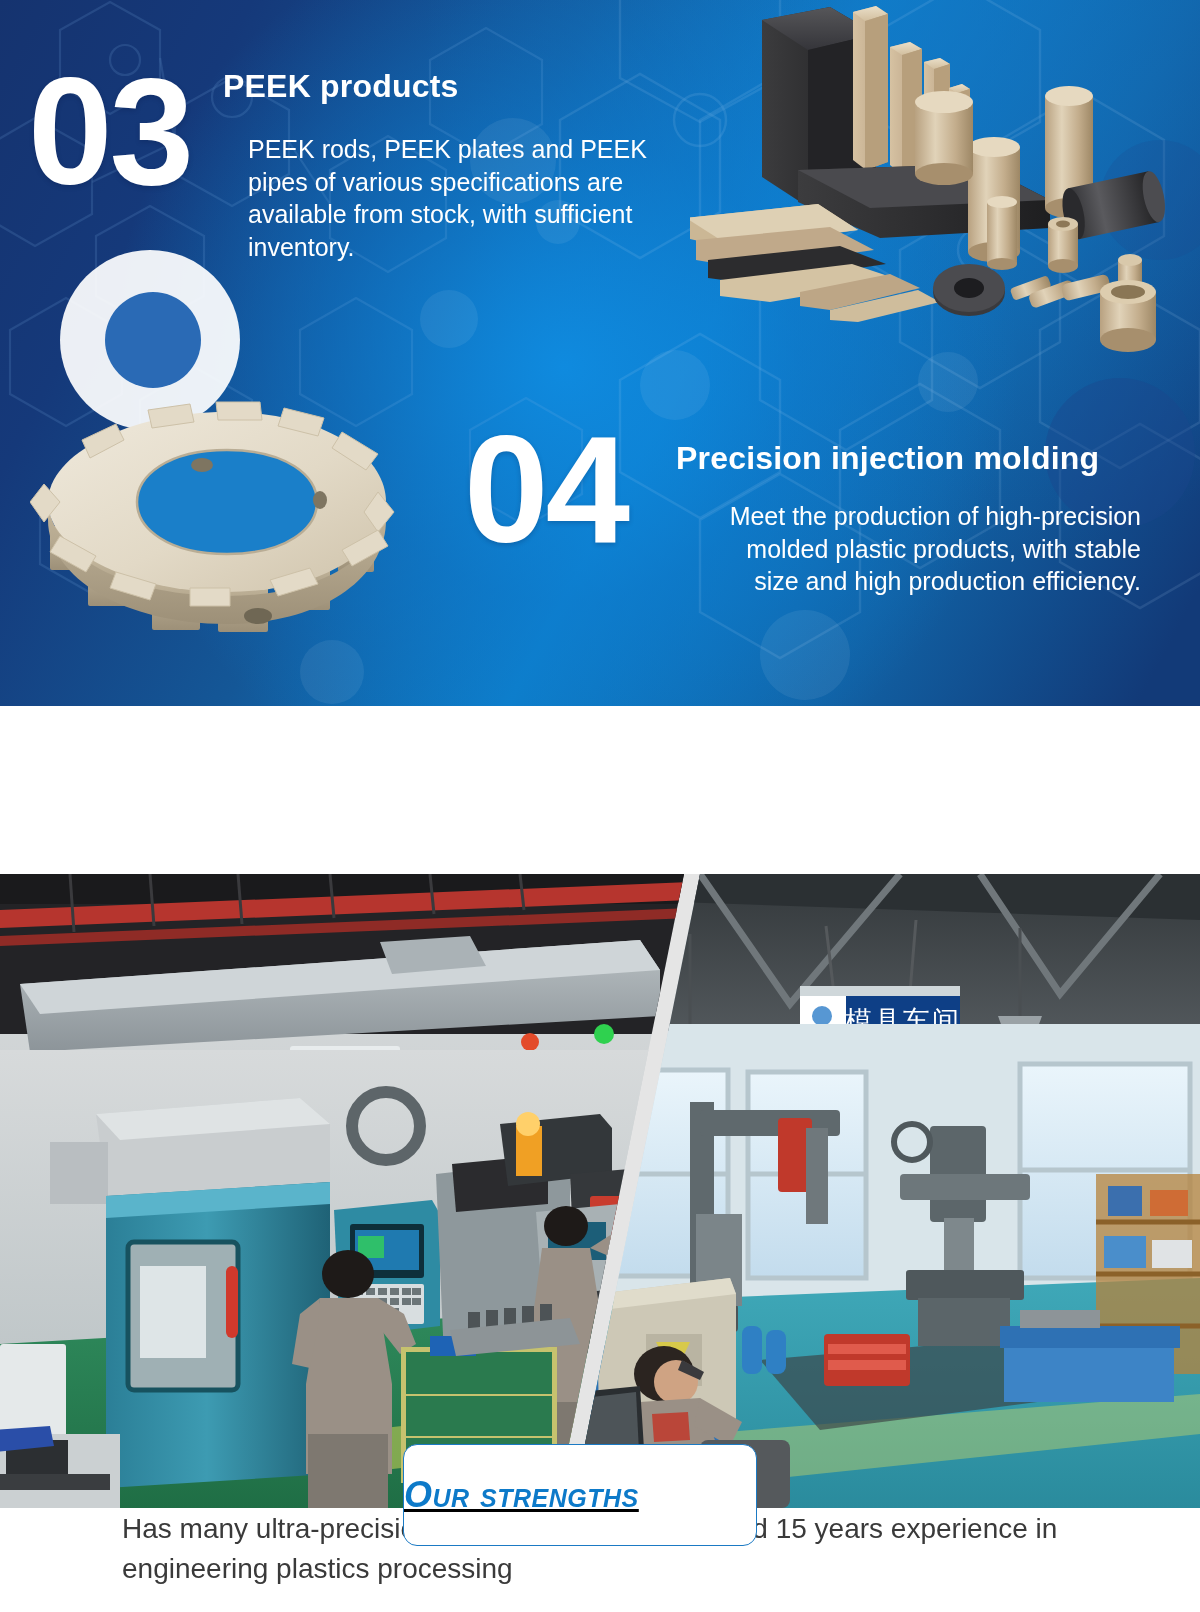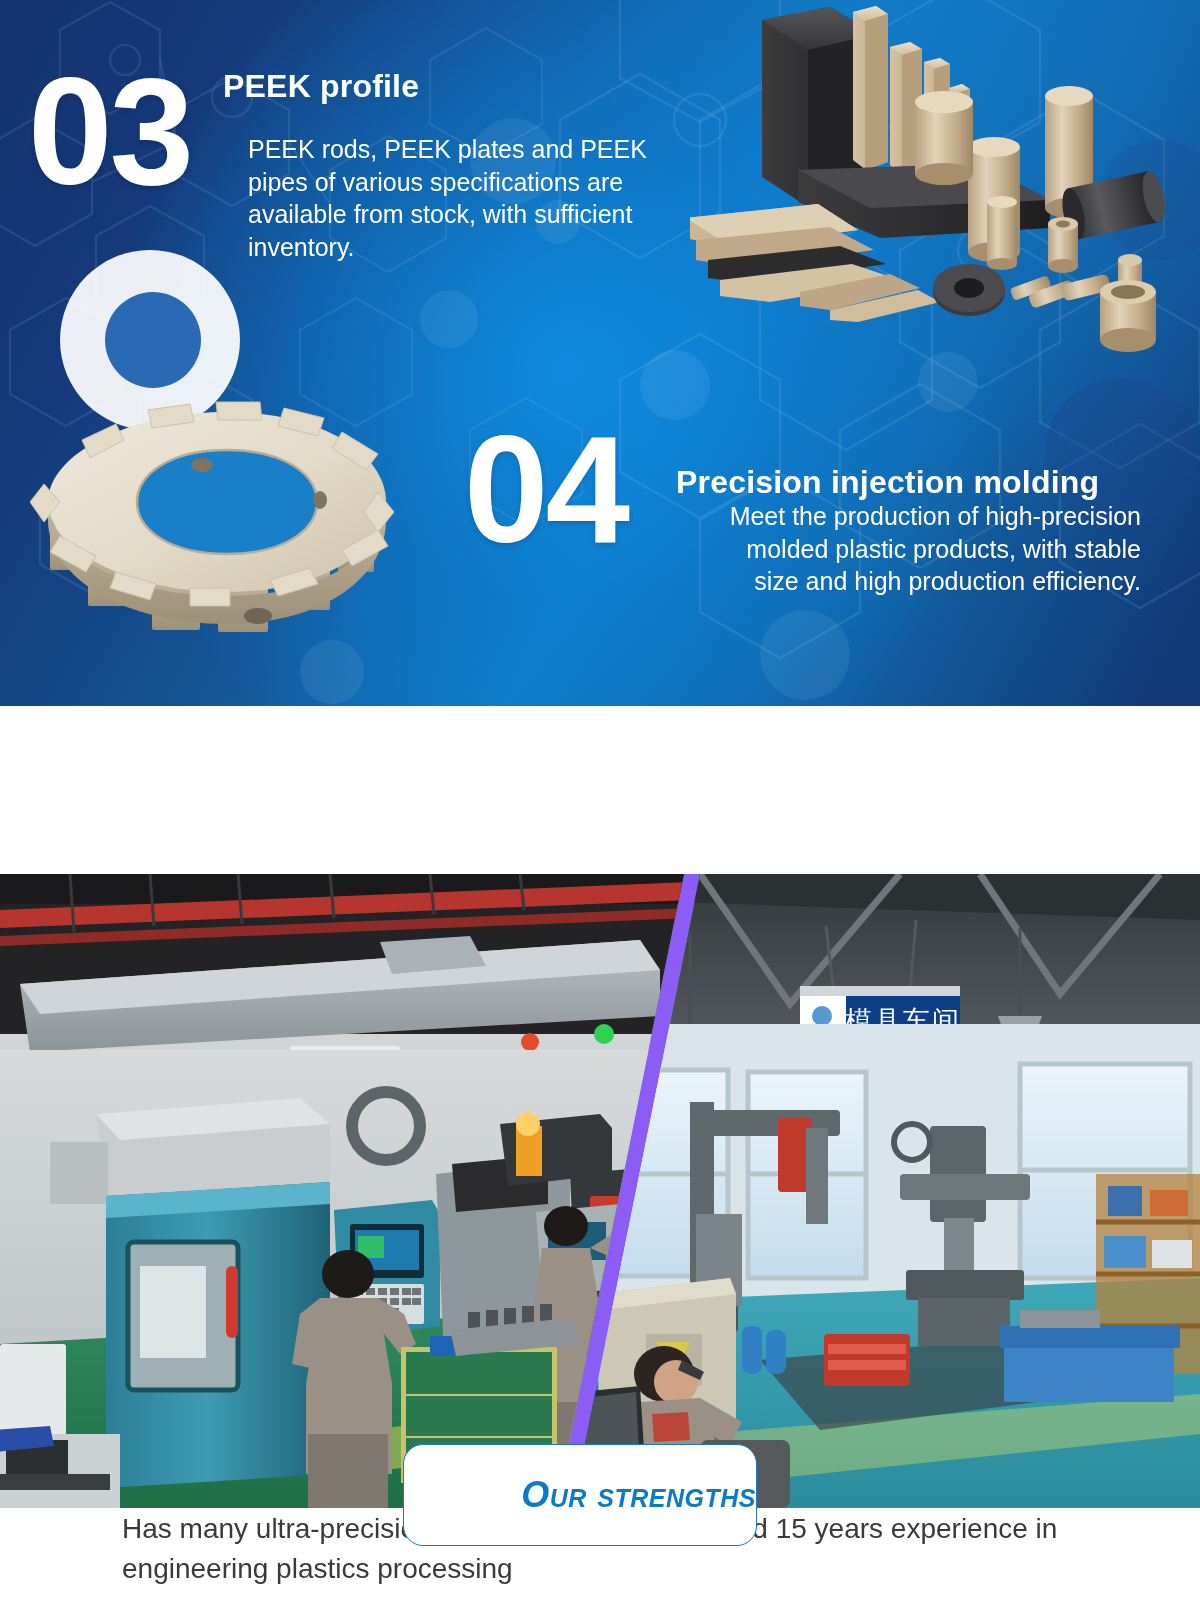--- a/index.html
+++ b/index.html
@@ -26,27 +26,27 @@
 
   
   .stockpile{position:absolute;left:690px;top:-8px;width:510px;height:350px;}
   
   .gear{position:absolute;left:30px;top:380px;width:400px;height:280px;}
 
   
   .strip{position:absolute;left:0;top:706px;width:1200px;height:168px;background:#fff;}
   .arrowline{position:absolute;left:108px;top:775px;width:932px;height:36px;}
   .ourbox{position:absolute;left:403px;top:738px;width:352px;height:100px;
-          background:#fff;border:1.6px solid #1b7ac4;border-radius:20px;
-          display:flex;align-items:center;justify-content:flex-end;z-index:4;}
+          background:#fff;border:1.6px solid #1b7ac4;border-radius:14px;
+          display:flex;align-items:center;justify-content:flex-start;z-index:4;text-decoration:underline;}
   .ourtxt{color:#0d7ac9;font-weight:bold;font-style:italic;font-size:36px;
           font-variant:small-caps;letter-spacing:.5px;white-space:nowrap;}
 
   
-  .photoband{position:absolute;left:0;top:874px;width:1200px;height:634px;overflow:hidden;background:#8b5cf6;}
+  .photoband{position:absolute;left:0;top:874px;width:1200px;height:634px;overflow:hidden;background:#e5e5e5;}
   .ph{position:absolute;top:0;height:634px;overflow:hidden;}
   .phL{left:0;width:690px;clip-path:polygon(0 0,684px 0,556px 634px,0 634px);}
   .phR{left:0;width:1200px;clip-path:polygon(700px 0,1200px 0,1200px 634px,572px 634px);}
   .photoInner{position:absolute;inset:0;}
 
   
   .caption{position:absolute;left:0;top:1508px;width:1200px;height:104px;background:#fff;}
   .captxt{position:absolute;left:122px;top:1px;width:1000px;color:#3a3a3a;
           font-size:28px;line-height:1.42;}
 </style>
@@ -233,21 +233,21 @@
       <g>
         <rect x="410" y="300" width="56" height="48" fill="url(#cylF)"></rect>
         <ellipse cx="438" cy="300" rx="28" ry="12" fill="#ddcdaf"></ellipse>
         <ellipse cx="438" cy="300" rx="17" ry="7" fill="#8a7655"></ellipse>
         <ellipse cx="438" cy="348" rx="28" ry="12" fill="#a78f6d"></ellipse>
       </g>
     </svg>
   </div>
 
   <div class="bignum" style="left:28px;top:66px;text-align:center;">03</div>
-  <div class="h-title" style="left:223px;top:68px;">PEEK profile</div>
+  <div class="h-title" style="left:223px;top:68px;">PEEK products</div>
   <div class="h-body" style="left:223px;top:133px;width:430px;">PEEK rods, PEEK plates and PEEK pipes of various specifications are available from stock, with sufficient inventory.</div>
 
   <div class="gear">
     <svg width="400" height="280" viewBox="0 0 400 280">
       <defs>
         <linearGradient id="gTop" x1="0" y1="0" x2="1" y2="1">
           <stop offset="0" stop-color="#efe9dc"></stop>
             <stop offset=".55" stop-color="#e2d9c6"></stop>
           <stop offset="1" stop-color="#cfc3ab"></stop>
         </linearGradient>
@@ -301,21 +301,21 @@
                  L287,112 C287,138 257,160 197,160 C137,160 107,138 107,112 Z" fill="#d8cdb7" opacity=".0"></path>
 
         <ellipse cx="172" cy="85" rx="11" ry="7" fill="#7e7561"></ellipse>
         <ellipse cx="290" cy="120" rx="7" ry="9" fill="#7e7561"></ellipse>
         <ellipse cx="228" cy="236" rx="14" ry="8" fill="#6f6754"></ellipse>
       </g>
     </svg>
   </div>
 
   <div class="bignum" style="left:464px;top:424px;">04</div>
-  <div class="h-title" style="left:676px;top:440px;margin-top:24px;">Precision injection molding</div>
+  <div class="h-title" style="left:676px;top:440px;">Precision injection molding</div>
   <div class="h-body" style="left:676px;top:500px;width:440px;text-align:right;">Meet the production of high-precision molded plastic products, with stable size and high production efficiency.</div>
 </div>
 
 <div class="strip">
   <svg class="arrowline" viewBox="0 0 932 36">
     <polygon points="0,18 42,0 42,11 932,11 932,0 932,0" fill="none"></polygon>
 
     <polygon points="0,18 44,1 44,11 470,11 470,25 44,25 44,35" fill="#0b72c4"></polygon>
 
     <polygon points="932,18 888,1 888,11 462,11 462,25 888,25 888,35" fill="#0b72c4"></polygon>

